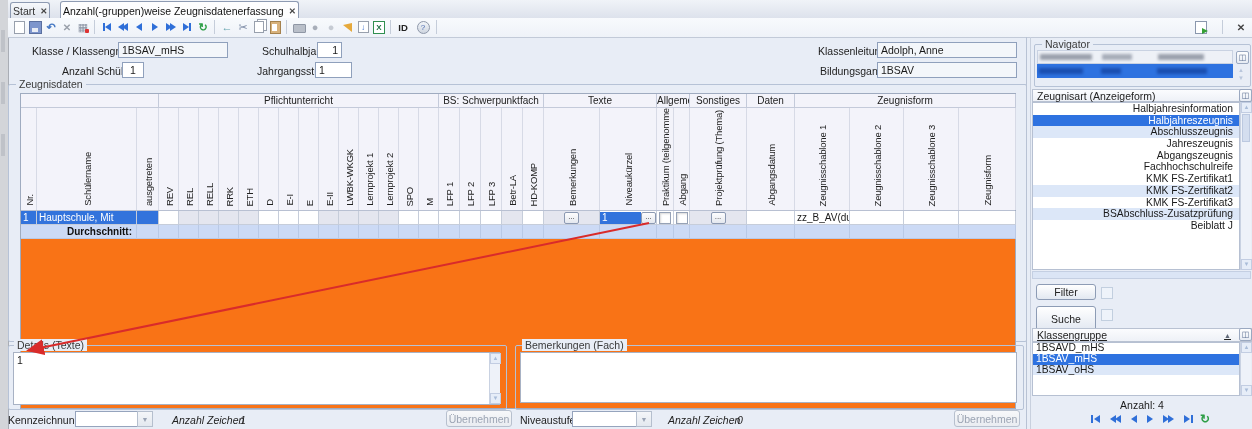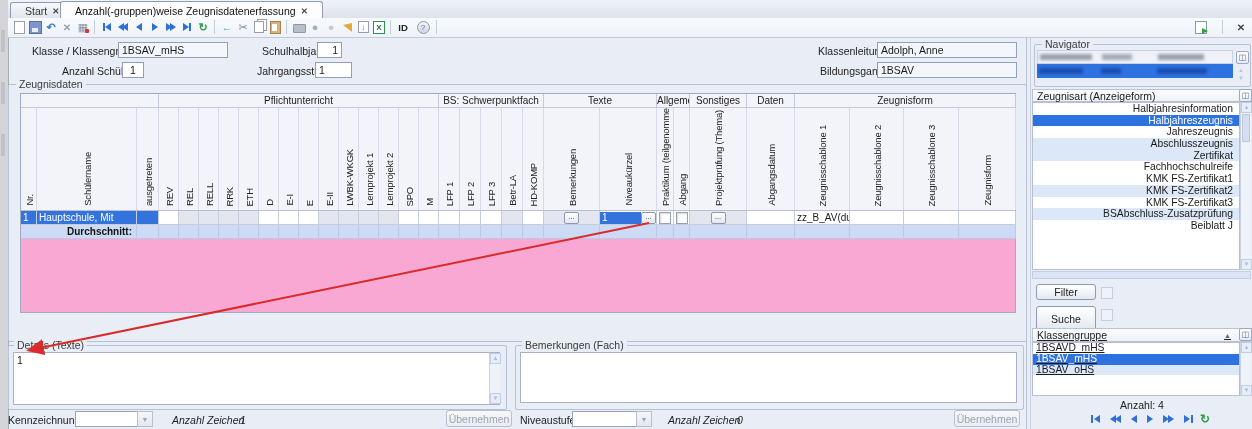--- a/index.html
+++ b/index.html
@@ -3,21 +3,21 @@
 <meta charset="utf-8">
 <style>
   html,body{margin:0;padding:0;}
   .page{position:relative;width:1252px;height:429px;background:#e8edf6;font-family:"Liberation Sans",sans-serif;color:#1a1a1a;overflow:hidden;}
   .abs{position:absolute;}
   
   .lstrip{left:0;top:0;width:8px;height:429px;background:#d3d5d9;border-right:1px solid #a9adb5;}
   .lstrip i{display:block;width:4px;height:22px;margin:30px 1px 0 1px;background:#bfc2c8;}
   
   .tabbar{left:8px;top:0;width:1244px;height:18px;background:linear-gradient(#f0f3f8,#dde2ec);border-bottom:1px solid #a9b4c8;}
-  .tab{position:absolute;top:2px;height:16px;display:flex;align-items:center;gap:5px;padding:0 14px;font-size:10.5px;border:1px solid #8d9ab2;border-bottom:none;border-radius:3px 3px 0 0;}
+  .tab{position:absolute;top:2px;height:16px;display:flex;align-items:center;gap:5px;padding:0 2px;font-size:10.5px;border:1px solid #8d9ab2;border-bottom:none;border-radius:3px 3px 0 0;}
   .tab.inactive{background:linear-gradient(#f6f8fb,#dfe4ed);color:#333;}
   .tab.active{background:#fdfdfe;height:17px;top:1px;color:#111;}
   .tabx{font-size:8.5px;color:#444;font-weight:bold;cursor:default;}
   
   .toolbar{left:8px;top:18px;width:1244px;height:19px;background:linear-gradient(#f8fafd,#eef2f8);border-bottom:1px solid #c2cad8;}
   .tsep{position:absolute;top:2px;width:1px;height:14px;background:#c5cdda;}
   .tbi{position:absolute;top:2px;width:14px;height:14px;display:flex;align-items:center;justify-content:center;font-size:11px;}
   .tri-r{width:0;height:0;border-left:6px solid #2f6fd8;border-top:4px solid transparent;border-bottom:4px solid transparent;}
   .tri-l{width:0;height:0;border-right:6px solid #2f6fd8;border-top:4px solid transparent;border-bottom:4px solid transparent;}
   .vbar{width:2px;height:8px;background:#2f6fd8;}
@@ -35,21 +35,21 @@
   .ic-page::after{content:"";position:absolute;right:-2px;bottom:-1px;width:0;height:0;border-left:6px solid #35a035;border-top:3px solid transparent;border-bottom:3px solid transparent;}
   .reddot{position:absolute;right:1px;bottom:1px;width:4px;height:4px;background:#d33;border-radius:1px;}
   
   .flabel{position:absolute;font-size:10.5px;color:#222;white-space:nowrap;}
   .finput{position:absolute;background:#fff;border:1px solid #8fa0bc;font-size:10.5px;display:flex;align-items:center;padding:0 3px;box-sizing:border-box;}
   .finput.ro{background:#f3f6fa;}
   
   .gbox{position:absolute;border:1px solid #b6c2d6;border-radius:2px;}
   .glab{position:absolute;font-size:10.5px;color:#3a3a3a;background:#e8edf6;padding:0 3px;white-space:nowrap;}
   
-  .twrap{position:absolute;left:20px;top:93px;width:996px;height:220px;background:#f9a8d4;border:1px solid #9fabc0;box-sizing:border-box;}
+  .twrap{position:absolute;left:20px;top:93px;width:996px;height:316px;background:#f97316;border:1px solid #9fabc0;box-sizing:border-box;}
   .zgrid{display:grid;grid-template-columns:16px 100px 22px repeat(14,20px) repeat(5,21px) 56px 57px 17px 16px 57px 48px 55px 54px 55px 57px;}
   .gh{background:#f3f3fa;border-right:1px solid #c4cada;border-bottom:1px solid #c4cada;font-size:10px;color:#222;text-align:center;height:13px;line-height:13px;overflow:hidden;}
   .hc{position:relative;background:#f3f3fa;border-right:1px solid #d7dae6;height:102px;overflow:hidden;}
   .hrow{border-bottom:1px solid #b8c0d2;}
   .vh{position:absolute;bottom:4px;left:50%;transform:translateX(-50%) rotate(180deg);writing-mode:vertical-rl;font-size:9.5px;letter-spacing:-0.2px;white-space:nowrap;color:#222;}
   .dc{height:14px;border-right:1px solid #c6cdda;border-bottom:1px solid #c6cdda;font-size:10px;line-height:13px;overflow:hidden;white-space:nowrap;background:#fff;box-sizing:border-box;display:flex;align-items:center;}
   .dc.grey{background:#e4e6ef;}
   .dc.sel{background:#3273dc;color:#fff;}
   .avg{height:14px;background:#ccdaf5;border-right:1px solid #b9c9e6;border-bottom:1px solid #b9c9e6;box-sizing:border-box;font-size:10px;line-height:13px;}
   .avg.lbl{font-weight:bold;text-align:right;padding-right:4px;color:#111;}
@@ -442,23 +442,23 @@
   <div class="abs" style="left:1238px;top:67px;font-size:6px;color:#b9c6dc;">▲</div>
   <div class="abs" style="left:1238px;top:75px;font-size:6px;color:#b9c6dc;">▼</div>
 
   <div class="phead" style="left:1032px;top:89px;width:220px;height:13px;">
       <span>Zeugnisart (Anzeigeform)</span>
     </div>
   <div class="pin" style="left:1239px;top:89px;">◫</div>
   <div class="lst" style="left:1032px;top:102px;width:208px;height:168px;">
     <div class="zi">Halbjahresinformation</div>
     <div class="zi sel">Halbjahreszeugnis</div>
+    <div class="zi alt">Abschlusszeugnis</div>
     <div class="zi">Jahreszeugnis</div>
-    <div class="zi alt">Abschlusszeugnis</div>
-    <div class="zi alt">Zertifikat</div>
+    <div class="zi">Abgangszeugnis</div>
     <div class="zi">Fachhochschulreife</div>
     <div class="zi">KMK FS-Zertifikat1</div>
     <div class="zi alt">KMK FS-Zertifikat2</div>
     <div class="zi">KMK FS-Zertifikat3</div>
     <div class="zi alt">BSAbschluss-Zusatzprüfung</div>
     <div class="zi">Beiblatt J</div>
   </div>
   <div class="sb" style="left:1240px;top:102px;height:168px;">
     <span class="sar" style="top:0;">▲</span>
     <span class="sar" style="bottom:0;">▼</span>
@@ -469,21 +469,21 @@
   <div class="btn" style="left:1036px;top:284px;width:60px;height:16px;">Filter</div>
   <div class="abs" style="left:1101px;top:287px;width:10px;height:10px;background:#eef3fa;border:1px solid #c2cfdf;"></div>
   <div class="btn" style="left:1036px;top:306px;width:60px;height:25px;">Suche</div>
   <div class="abs" style="left:1101px;top:309px;width:10px;height:10px;background:#eef3fa;border:1px solid #c2cfdf;"></div>
 
   <div class="phead" style="left:1032px;top:328px;width:220px;height:14px;text-decoration:underline;">
     <span>Klassengruppe</span>
     <span style="margin-left:auto;margin-right:16px;font-size:7px;color:#606878;">▲</span>
   </div>
   <div class="pin" style="left:1239px;top:328px;">◫</div>
-  <div class="lst" style="left:1032px;top:342px;width:208px;height:54px;text-decoration:underline;">
+  <div class="lst" style="left:1032px;top:342px;width:208px;height:54px;">
     <div class="ki">1BSAVD_mHS</div>
     <div class="ki sel">1BSAV_mHS</div>
     <div class="ki alt">1BSAV_oHS</div>
   </div>
   <div class="sb" style="left:1240px;top:342px;height:54px;">
     <span class="sar" style="top:0;">▲</span>
     <span class="sar" style="bottom:0;">▼</span>
   </div>
   <div class="abs" style="left:1032px;top:399px;width:220px;text-align:center;font-size:10.5px;">Anzahl: 4</div>
 

